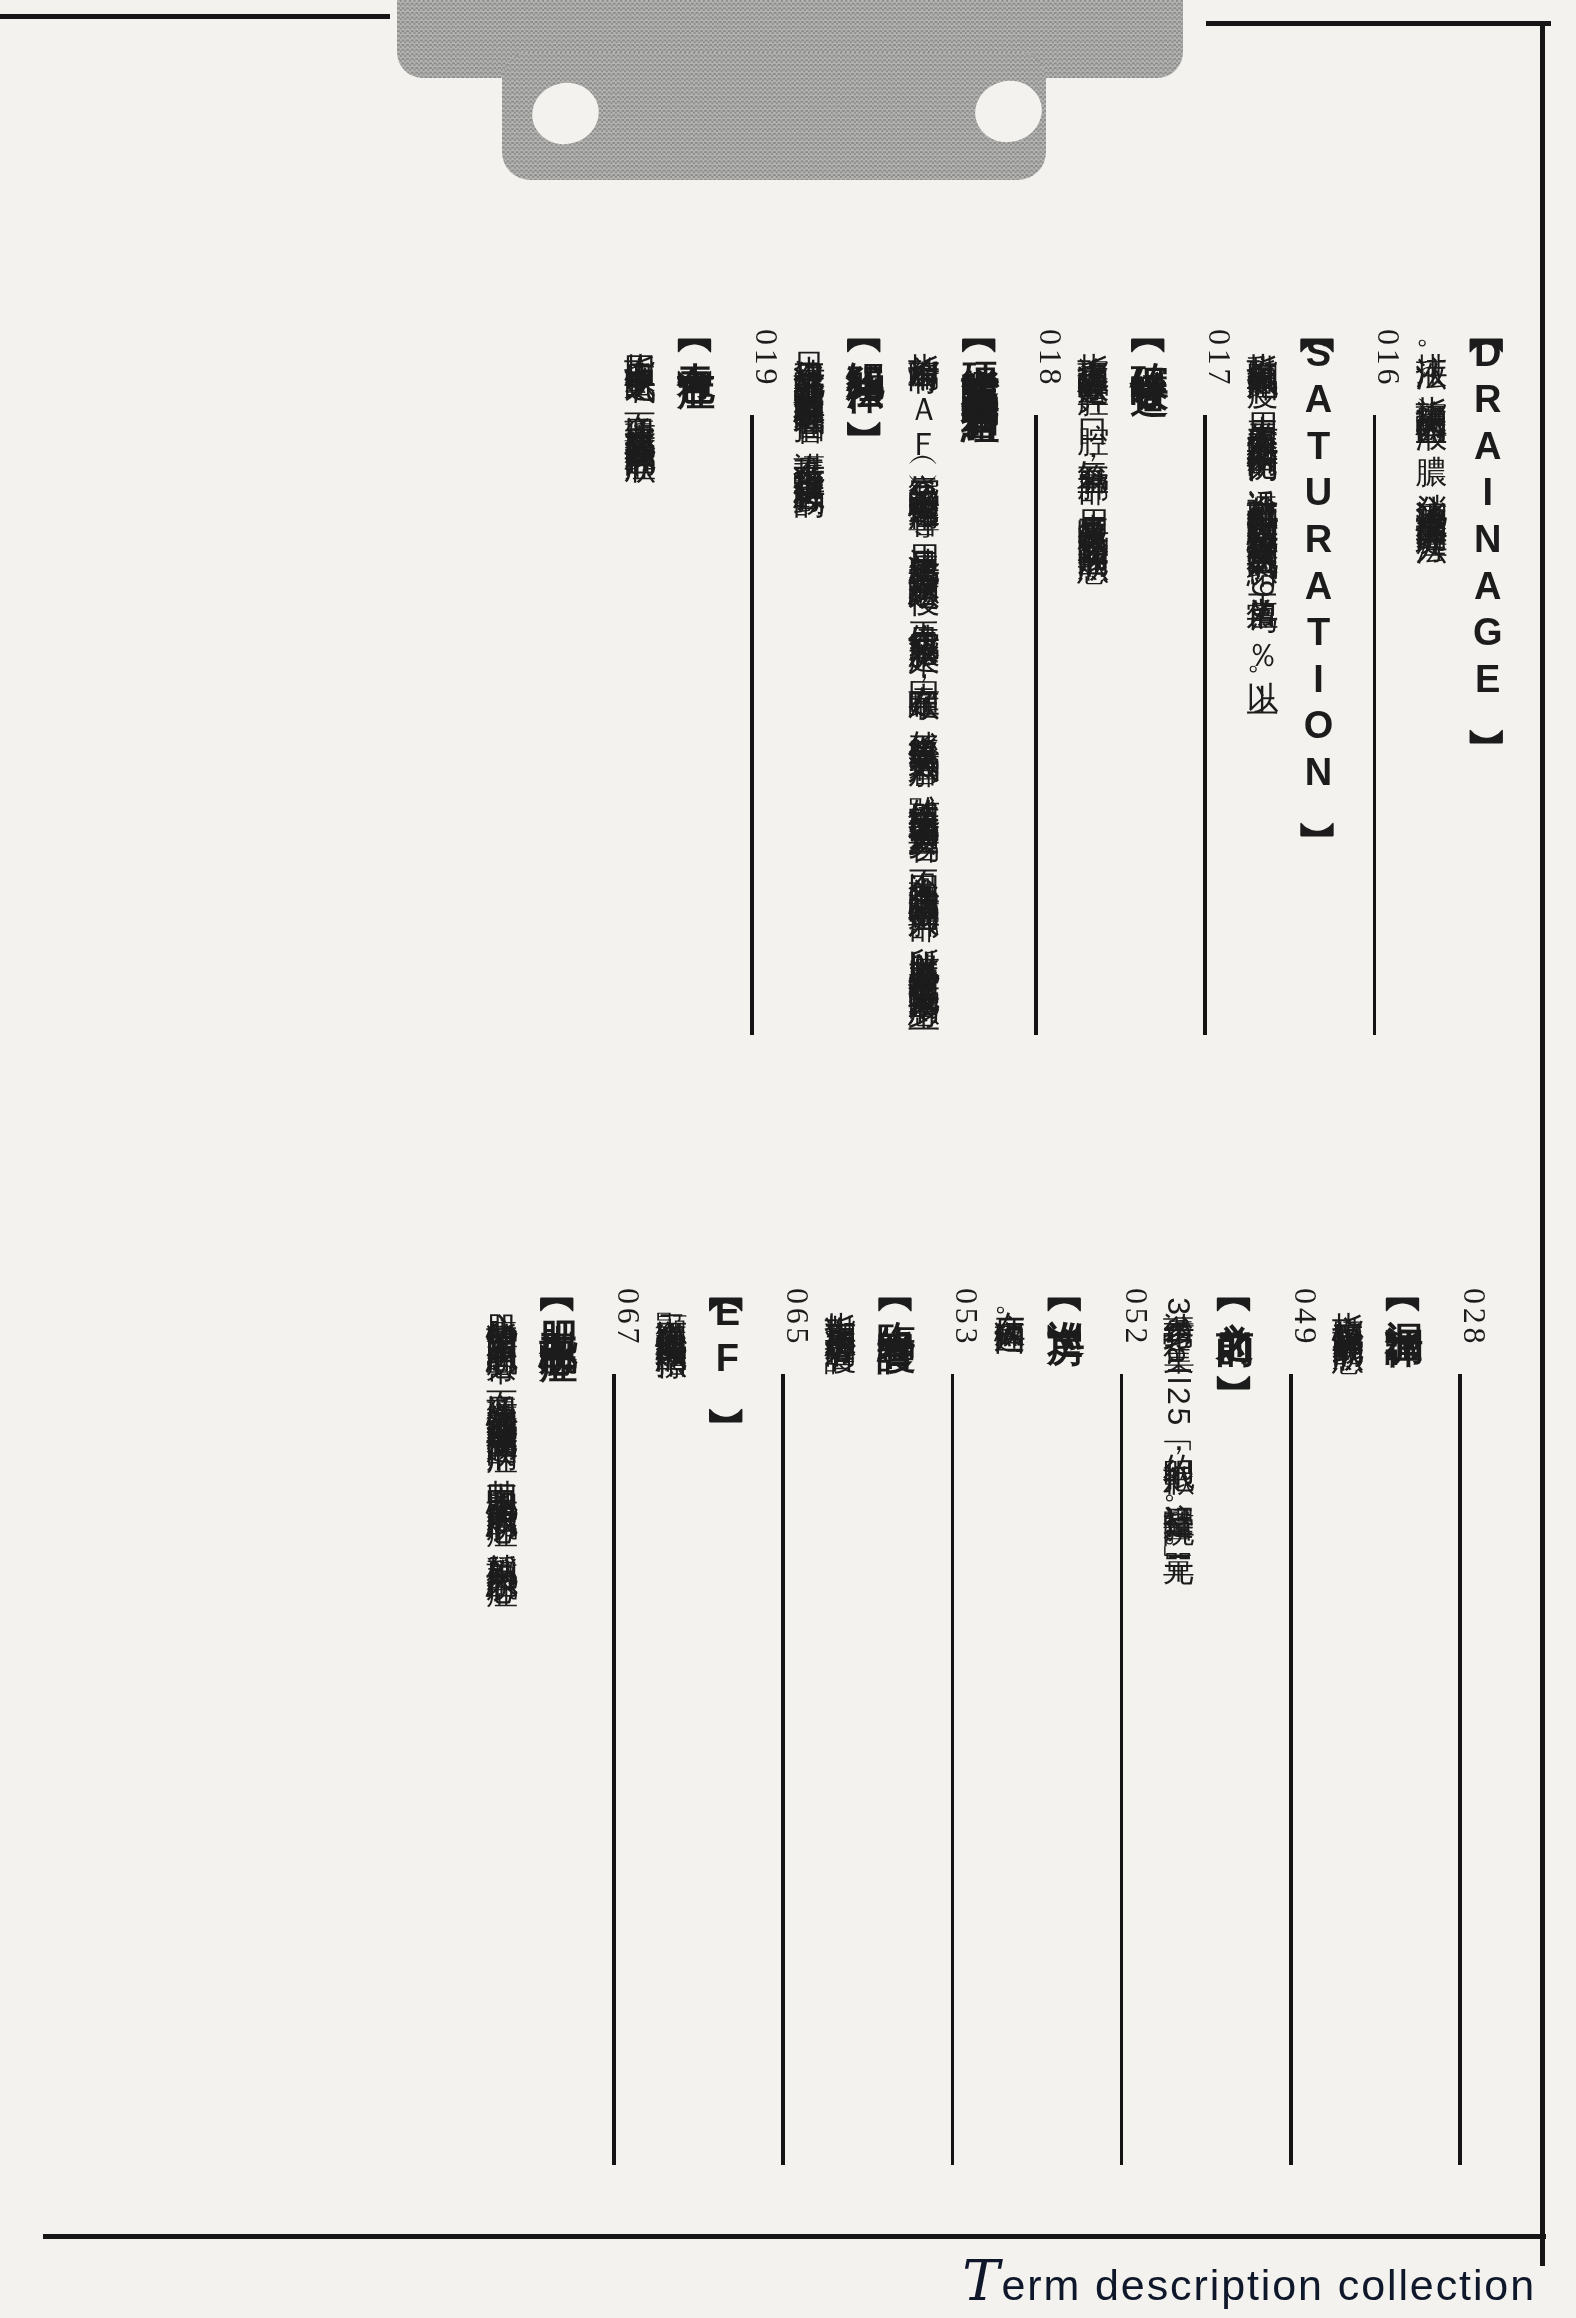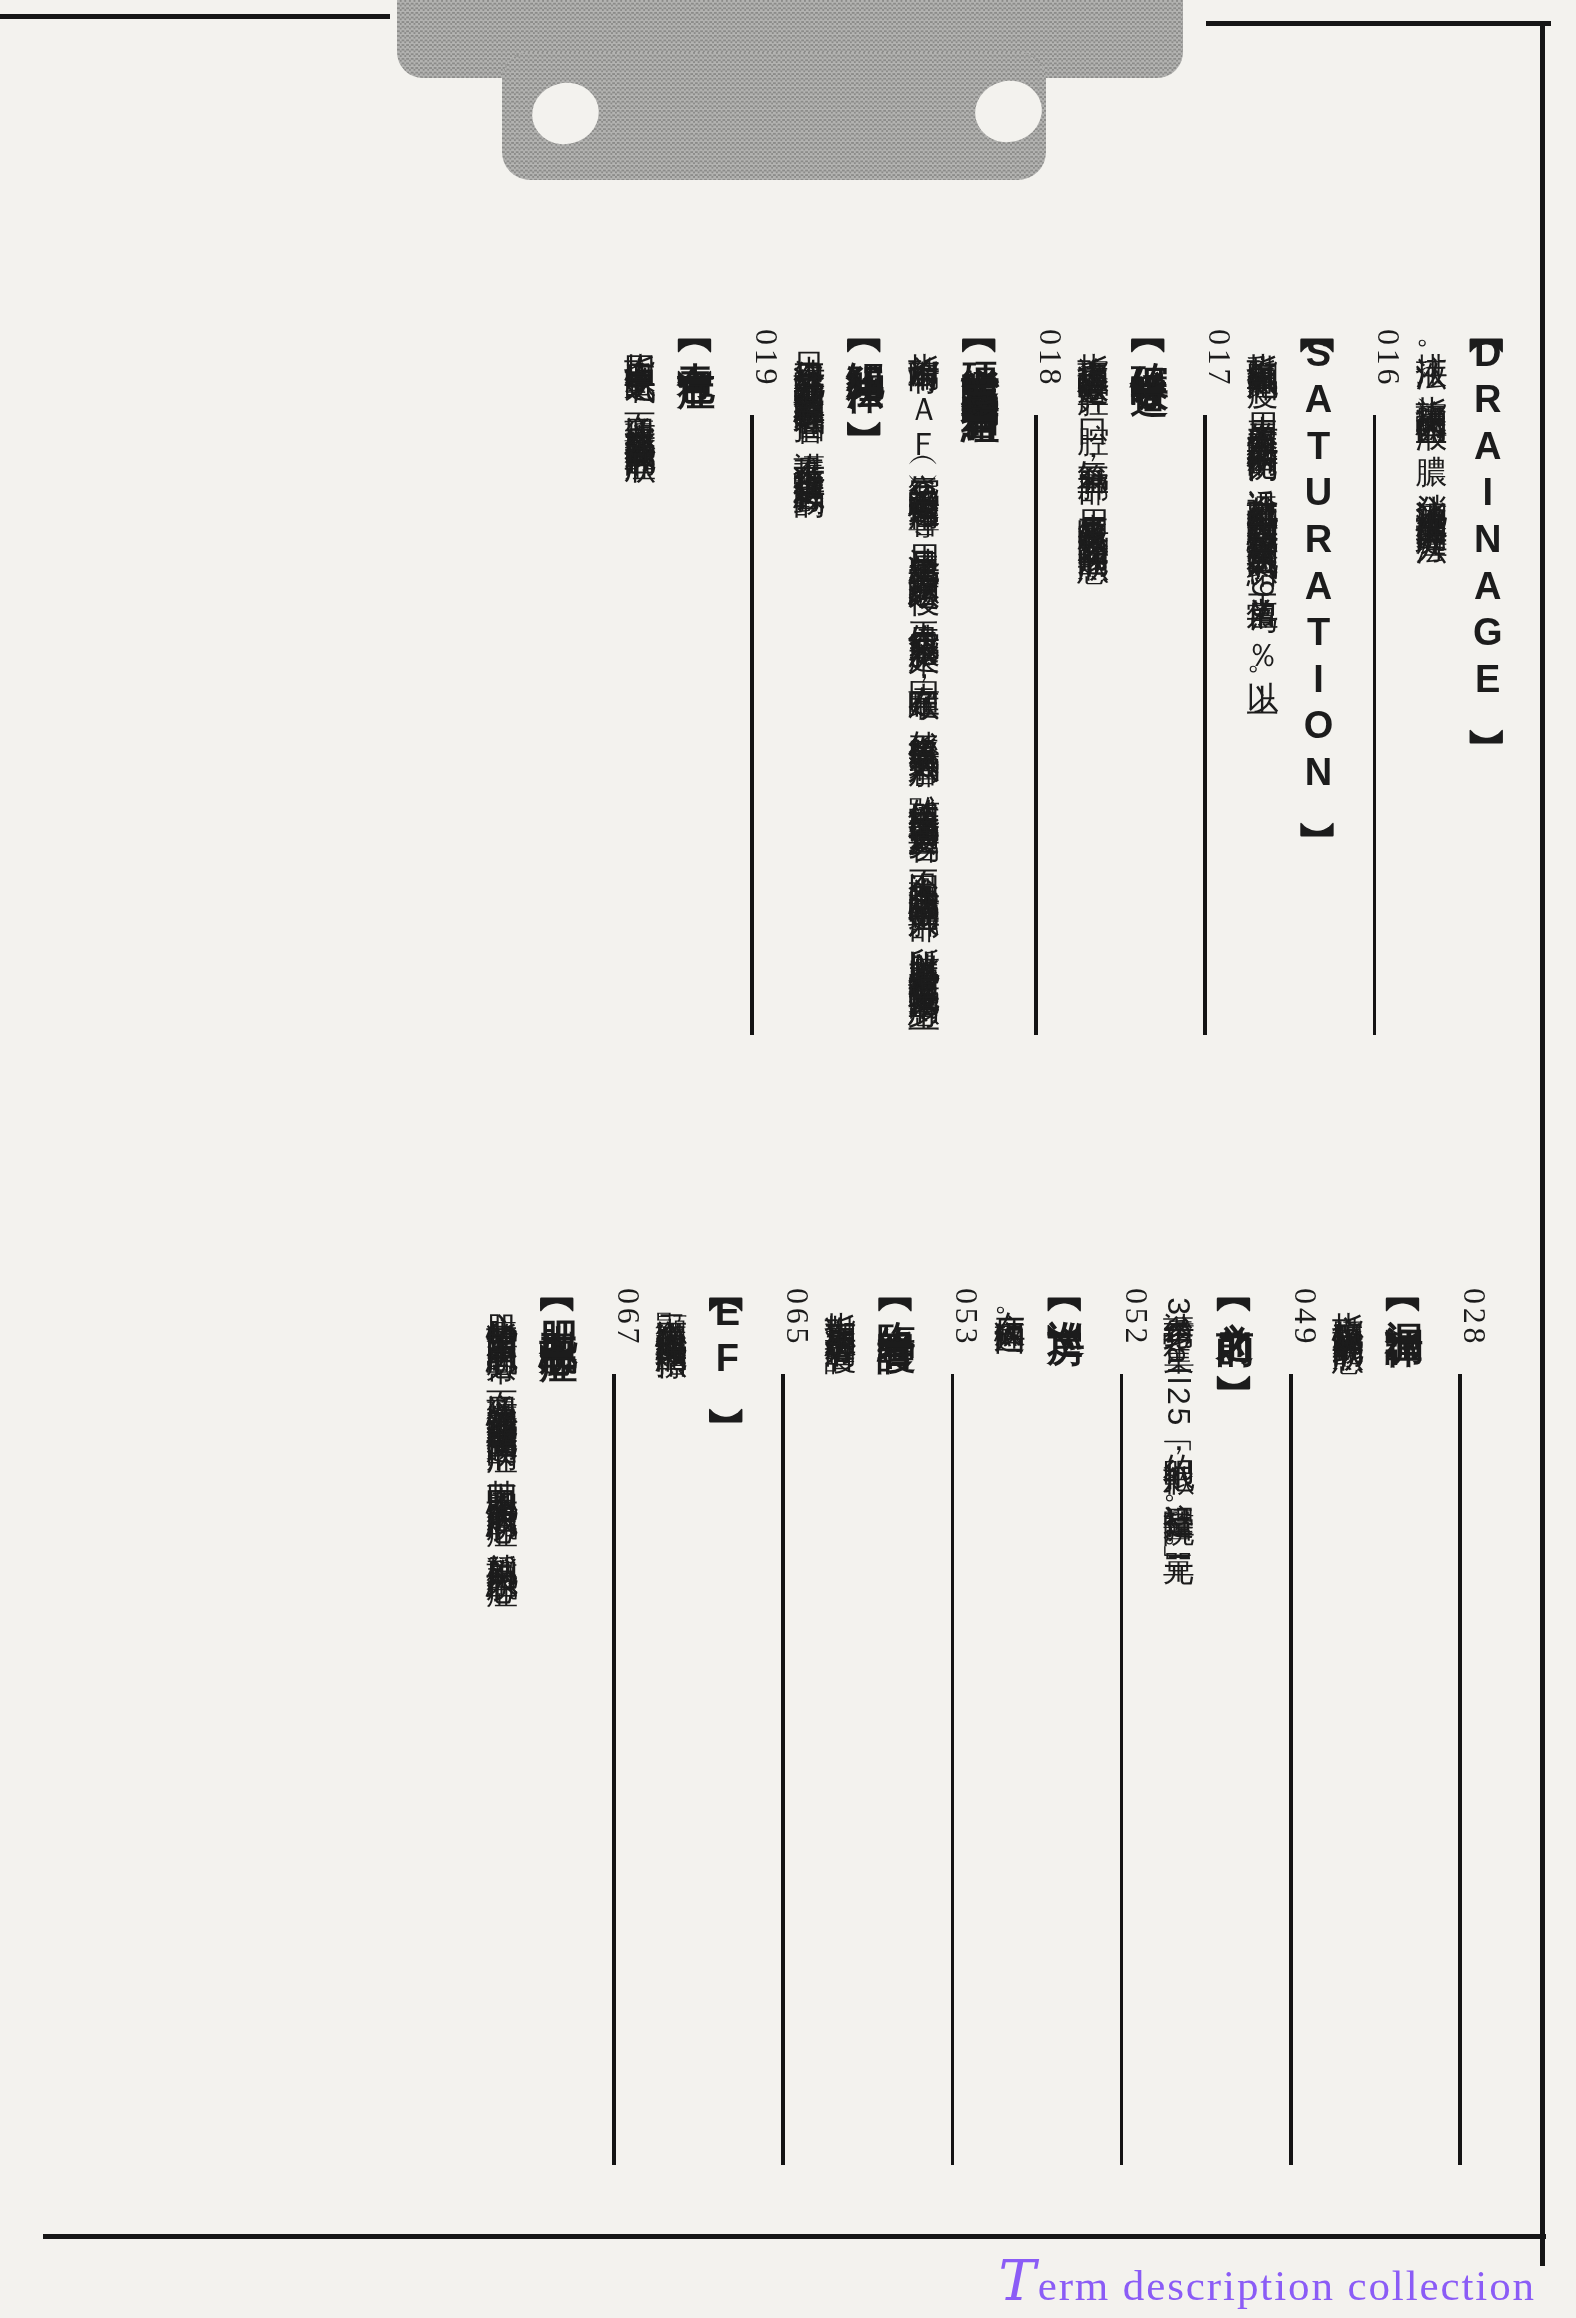--- a/index.html
+++ b/index.html
@@ -54,22 +54,22 @@
     font-size:32px;letter-spacing:3.7px;
     font-family:"Liberation Serif",serif;
   }
   .numcol .srule{position:absolute;left:16.7px;width:3.7px;background:#141414;}
   .sec-top .numcol .srule{top:88px;bottom:134px;}
   .sec-bottom .numcol .srule{top:88px;bottom:1.9px;}
 
   
   .footer{
     position:absolute;top:2248px;right:41px;
-    font-family:Liberation Serif, serif;
-    font-size:43px;color:#8b5cf6;letter-spacing:1.9px;
+    font-family:Liberation Sans, sans-serif;
+    font-size:43px;color:#0f172a;letter-spacing:1.9px;
   }
   .footer::first-letter{
     font-style:italic;
     font-size:1.3em;
     font-family:"DejaVu Serif",serif;
   }
 </style>
 </head>
 <body>
 

